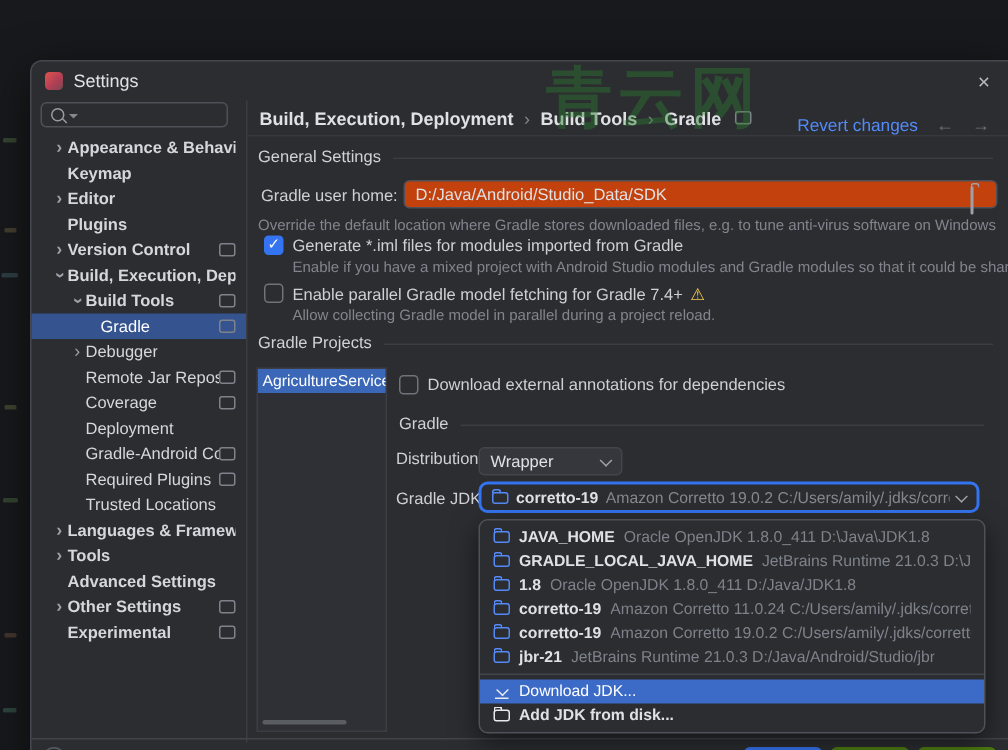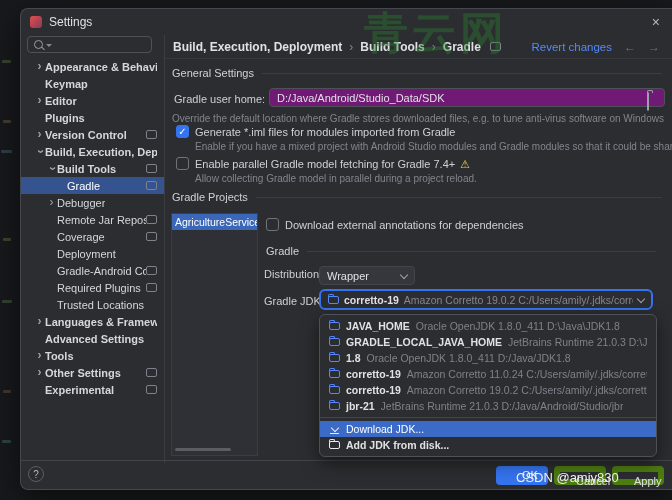--- a/index.html
+++ b/index.html
@@ -3,21 +3,21 @@
 <meta charset="utf-8">
 <style>
   html,body{margin:0;padding:0;}
   body{
     width:672px;height:500px;overflow:hidden;position:relative;
     background:#18191C;
     font-family:"Liberation Sans","DejaVu Sans",sans-serif;
     -webkit-font-smoothing:antialiased;
     color:#DFE1E5;
   }
-  .stage{position:absolute;inset:0;}
+  .stage{position:absolute;inset:0;margin-top:32px;}
   
   .edge-fleck{position:absolute;opacity:.45;border-radius:1px;}
 
   .dialog{
     position:absolute;left:20px;top:8px;width:652px;height:482px;
     background:#2B2D30;border:1px solid #46484F;border-right:none;
     border-radius:8px 0 0 8px;box-sizing:border-box;
     box-shadow:0 8px 30px rgba(0,0,0,.55);
   }
 
@@ -53,35 +53,35 @@
   .badge{width:9px;height:7px;border:1px solid #7E828A;border-radius:2px;flex:0 0 auto;margin-left:auto;}
 
   .vdiv{position:absolute;left:143px;top:26px;height:428px;width:1px;background:#3B3D42;}
 
   
   .bcbar{position:absolute;left:144px;top:26px;right:0;height:23px;border-bottom:1px solid #37393E;}
   .breadcrumb{position:absolute;left:8px;top:0;height:23px;display:flex;align-items:center;gap:7px;font-size:12px;font-weight:700;color:#DFE1E5;white-space:nowrap;}
   .bc-sep::before{content:"›";}
   .bc-sep{color:#85888F;font-weight:400;}
   .bc-badge{margin-left:2px;}
-  .bc-right{position:absolute;right:12px;top:0;height:23px;display:flex;align-items:center;gap:12px;}
+  .bc-right{position:absolute;right:12px;top:0;height:23px;display:flex;align-items:flex-end;gap:12px;}
   .link{color:#548AF7;font-size:11.5px;}
   .nav-arrow{color:#6E7178;font-size:12px;}
   .nav-arrow.back::before{content:"←";}
   .nav-arrow.fwd::before{content:"→";}
 
   
   .sect{position:absolute;display:flex;align-items:center;font-size:11px;color:#CFD2D8;}
   .rule{flex:1;height:1px;background:#3B3D42;margin-left:8px;}
 
   .lbl{position:absolute;font-size:11px;color:#CED0D6;white-space:nowrap;}
   .help{position:absolute;font-size:10px;color:#82858D;white-space:nowrap;}
 
   
-  .text-input{position:absolute;background:#701a75;border:1px solid #4E5157;border-radius:4px;
+  .text-input{position:absolute;background:#c2410c;border:1px solid #4E5157;border-radius:4px;
     color:#DFE1E5;font-size:11px;padding:0 22px 0 7px;box-sizing:border-box;
     font-family:"Liberation Sans","DejaVu Sans",sans-serif;}
   .input-folder{position:absolute;}
 
   .ic-folder{position:relative;width:11px;height:8px;border:1px solid #548AF7;border-radius:2px;box-sizing:border-box;flex:0 0 auto;}
   .ic-folder::before{content:"";position:absolute;top:-3px;left:-1px;width:4px;height:2px;border:1px solid #548AF7;border-bottom:none;border-radius:2px 2px 0 0;}
   .ic-folder.gray{border-color:#9DA0A8;}
   .ic-folder.gray::before{border-color:#9DA0A8;}
   .ic-folder.white{border-color:#E8EAF0;}
   .ic-folder.white::before{border-color:#E8EAF0;}
@@ -233,26 +233,26 @@
         </div>
         <div class="tree-row lvl1">
           <span class="chev none"></span>
           <span class="tree-label">Trusted Locations</span>
         </div>
         <div class="tree-row lvl0 boldish">
           <span class="chev "></span>
           <span class="tree-label">Languages &amp; Frameworks</span>
         </div>
         <div class="tree-row lvl0 boldish">
+          <span class="chev "></span>
+          <span class="tree-label">Tools</span>
+        </div>
+        <div class="tree-row lvl0 boldish">
           <span class="chev none"></span>
           <span class="tree-label">Advanced Settings</span>
-        </div>
-        <div class="tree-row lvl0 boldish">
-          <span class="chev "></span>
-          <span class="tree-label">Tools</span>
         </div>
         <div class="tree-row lvl0 boldish">
           <span class="chev "></span>
           <span class="tree-label">Other Settings</span>
           <span class="badge"></span>
         </div>
         <div class="tree-row lvl0 boldish">
           <span class="chev none"></span>
           <span class="tree-label">Experimental</span>
           <span class="badge"></span>

